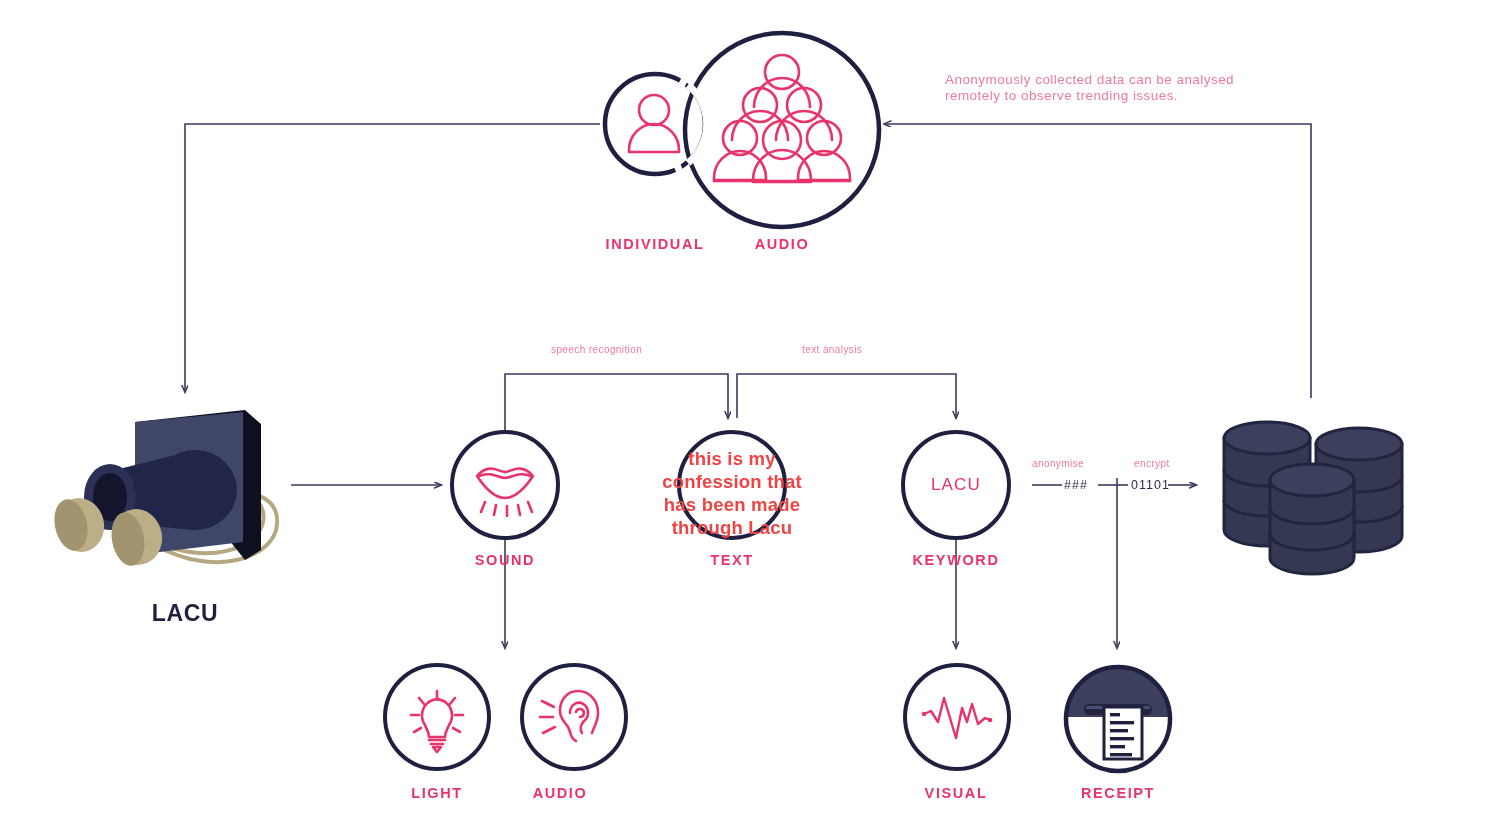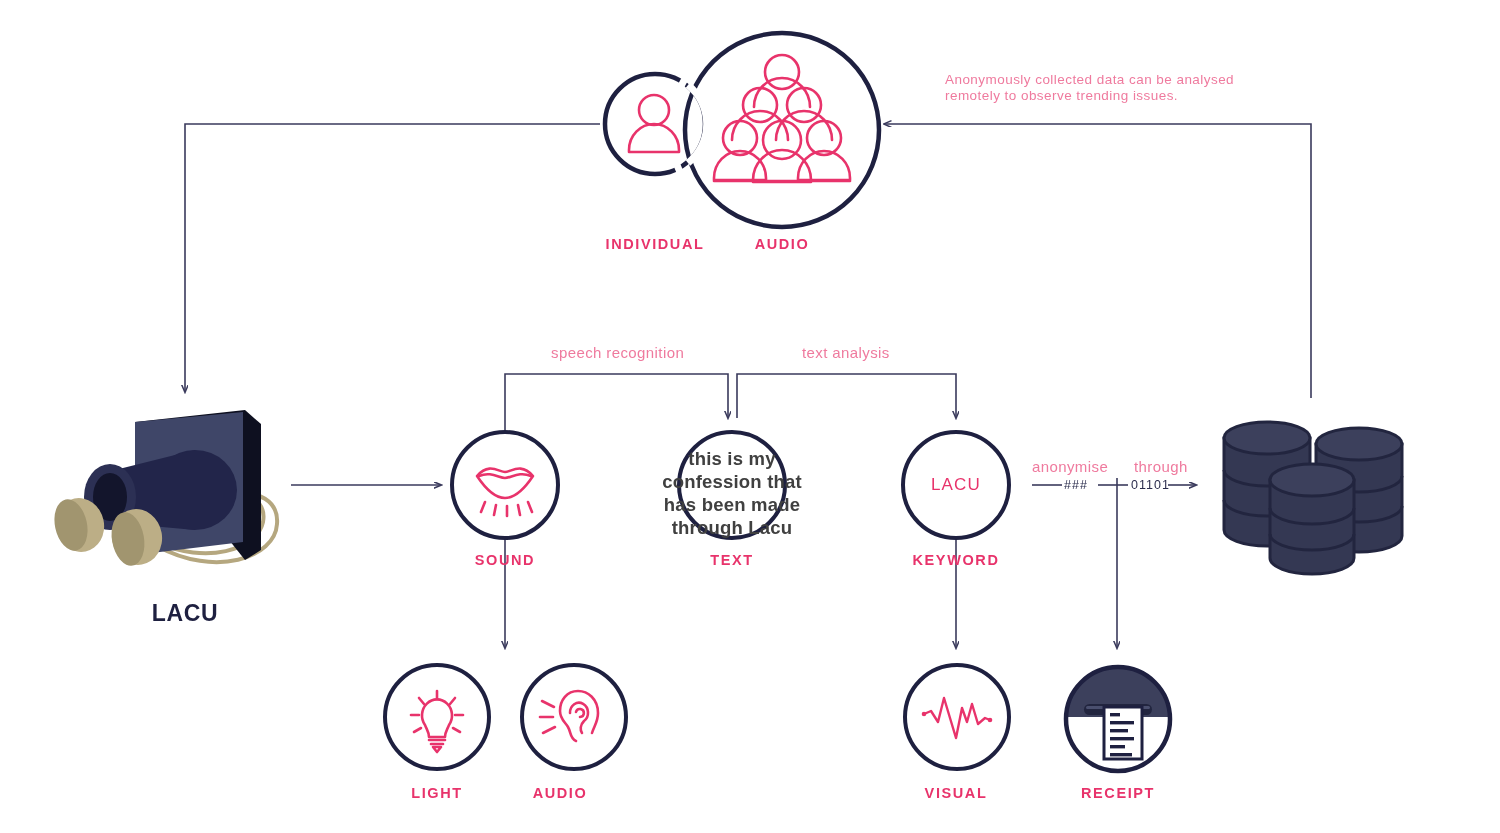--- a/index.html
+++ b/index.html
@@ -32,21 +32,21 @@
   .pink-caps {
     color: #e8336b;
     font-size: 14.5px;
     letter-spacing: 1.6px;
     font-weight: 700;
     text-align: center;
     white-space: nowrap;
   }
   .pink-label-sm {
     color: #ef7a9e;
-    font-size: 15px;
+    font-size: 10px;
     letter-spacing: 0.4px;
     text-align: center;
     white-space: nowrap;
   }
   .navy-title {
     color: #1e2040;
     font-size: 23px;
     font-weight: 700;
     letter-spacing: 0.6px;
     text-align: center;
@@ -63,21 +63,21 @@
   
   .node-circle {
     position: absolute;
     border-radius: 50%;
     border: 4.5px solid #1e2040;
     background: #ffffff;
     box-sizing: border-box;
   }
   .text-overflow-box {
     position: absolute;
-    color: #404040;
+    color: #ef4444;
     font-size: 18.5px;
     font-weight: 600;
     line-height: 23px;
     letter-spacing: 0.2px;
     white-space: pre-line;
     text-align: center;
   }
   .keyword-word {
     position: absolute;
     color: #e8336b;
@@ -211,21 +211,21 @@
 has been made
 through Lacu</div>
   <div class="abs pink-caps" style="left:672px; top:552px; width:120px;">TEXT</div>
 
   <div class="node-circle" style="left:901px; top:430px; width:110px; height:110px;"></div>
   <div class="keyword-word" style="left:901px; top:475px; width:110px; text-align:center;">LACU</div>
   <div class="abs pink-caps" style="left:896px; top:552px; width:120px;">KEYWORD</div>
 
   <div class="abs pink-label-sm" style="left:1032px; top:458px;">anonymise</div>
   <div class="abs mono-small" style="left:1064px; top:478px;">###</div>
-  <div class="abs pink-label-sm" style="left:1134px; top:458px;">through</div>
+  <div class="abs pink-label-sm" style="left:1134px; top:458px;">encrypt</div>
   <div class="abs mono-small" style="left:1131px; top:478px;">01101</div>
 
   <svg class="abs" style="left:1216px; top:418px; width:195px; height:160px;">
 
     <g>
       <path d="M8,20 L8,112 A43,16 0 0,0 94,112 L94,20 Z" fill="#343853" stroke="#22253f" stroke-width="3"></path>
       <ellipse cx="51" cy="20" rx="43" ry="16" fill="#3c405c" stroke="#22253f" stroke-width="3"></ellipse>
       <path d="M8,52 A43,16 0 0,0 94,52" fill="none" stroke="#22253f" stroke-width="3"></path>
       <path d="M8,82 A43,16 0 0,0 94,82" fill="none" stroke="#22253f" stroke-width="3"></path>
     </g>

